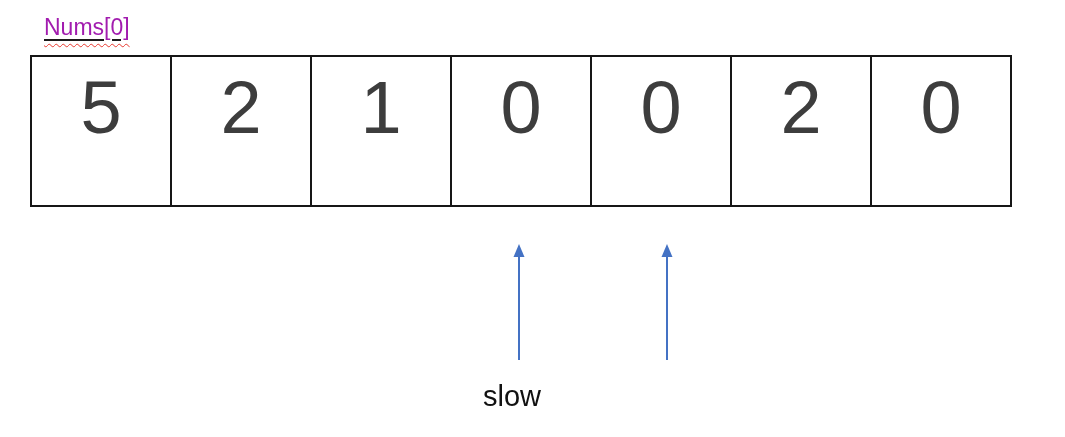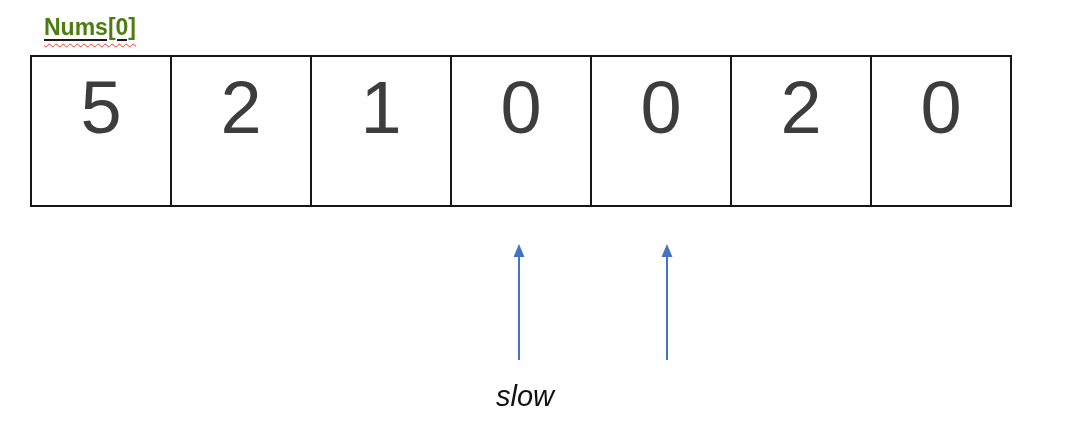--- a/index.html
+++ b/index.html
@@ -14,22 +14,22 @@
     height: 437px;
     background: #ffffff;
     overflow: hidden;
   }
   
   .nums-label {
     position: absolute;
     left: 44px;
     top: 14px;
     font-size: 23px;
-    font-weight: 700;
-    color: #4d7c0f;
+    font-weight: 400;
+    color: #a21caf;
     text-decoration: underline solid #1a1a1a;
     text-underline-offset: 4px;
     text-decoration-thickness: 1.5px;
   }
   .nums-label .squiggle {
     text-decoration: underline wavy #e8392f;
     text-decoration-thickness: 1px;
     text-underline-offset: 8px;
   }
   
@@ -69,21 +69,21 @@
   .pointer-arrow.fast { left: 660px; top: 244px; }
   .pointer-label {
     position: absolute;
     width: 90px;
     top: 380px;
     font-size: 29px;
     font-weight: 300;
     color: #111111;
     text-align: center;
   }
-  .pointer-label.slow { left: 480px; font-style: italic; }
+  .pointer-label.slow { left: 467px; }
   .pointer-label.fast { left: 620px; }
 </style>
 </head>
 <body>
 
 <div id="canvas">
 
   <div class="nums-label">
     <span class="squiggle">Nums[0]</span>
   </div>

